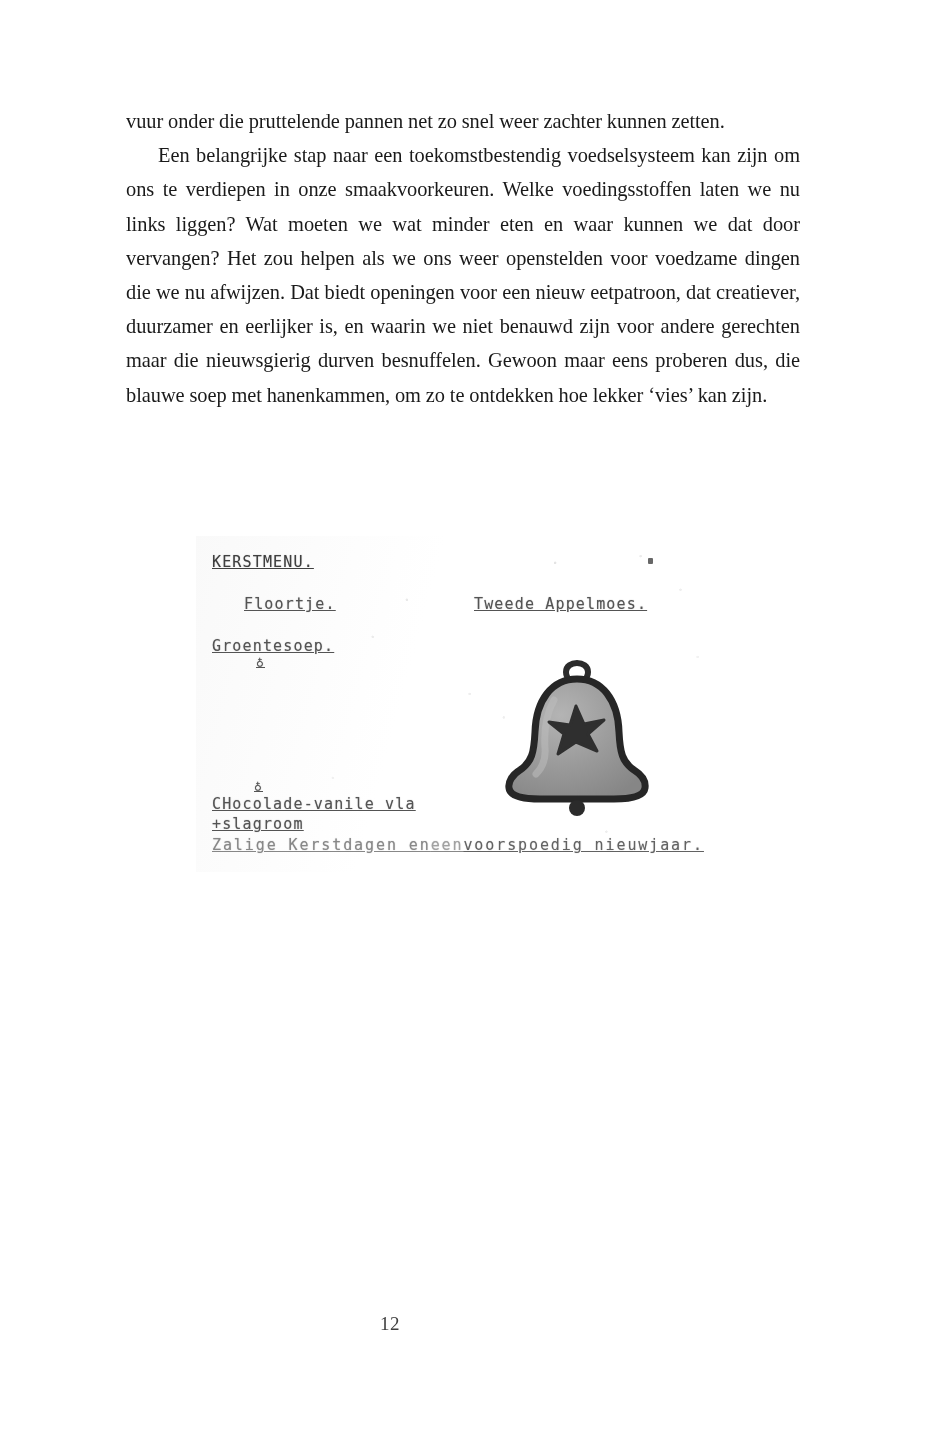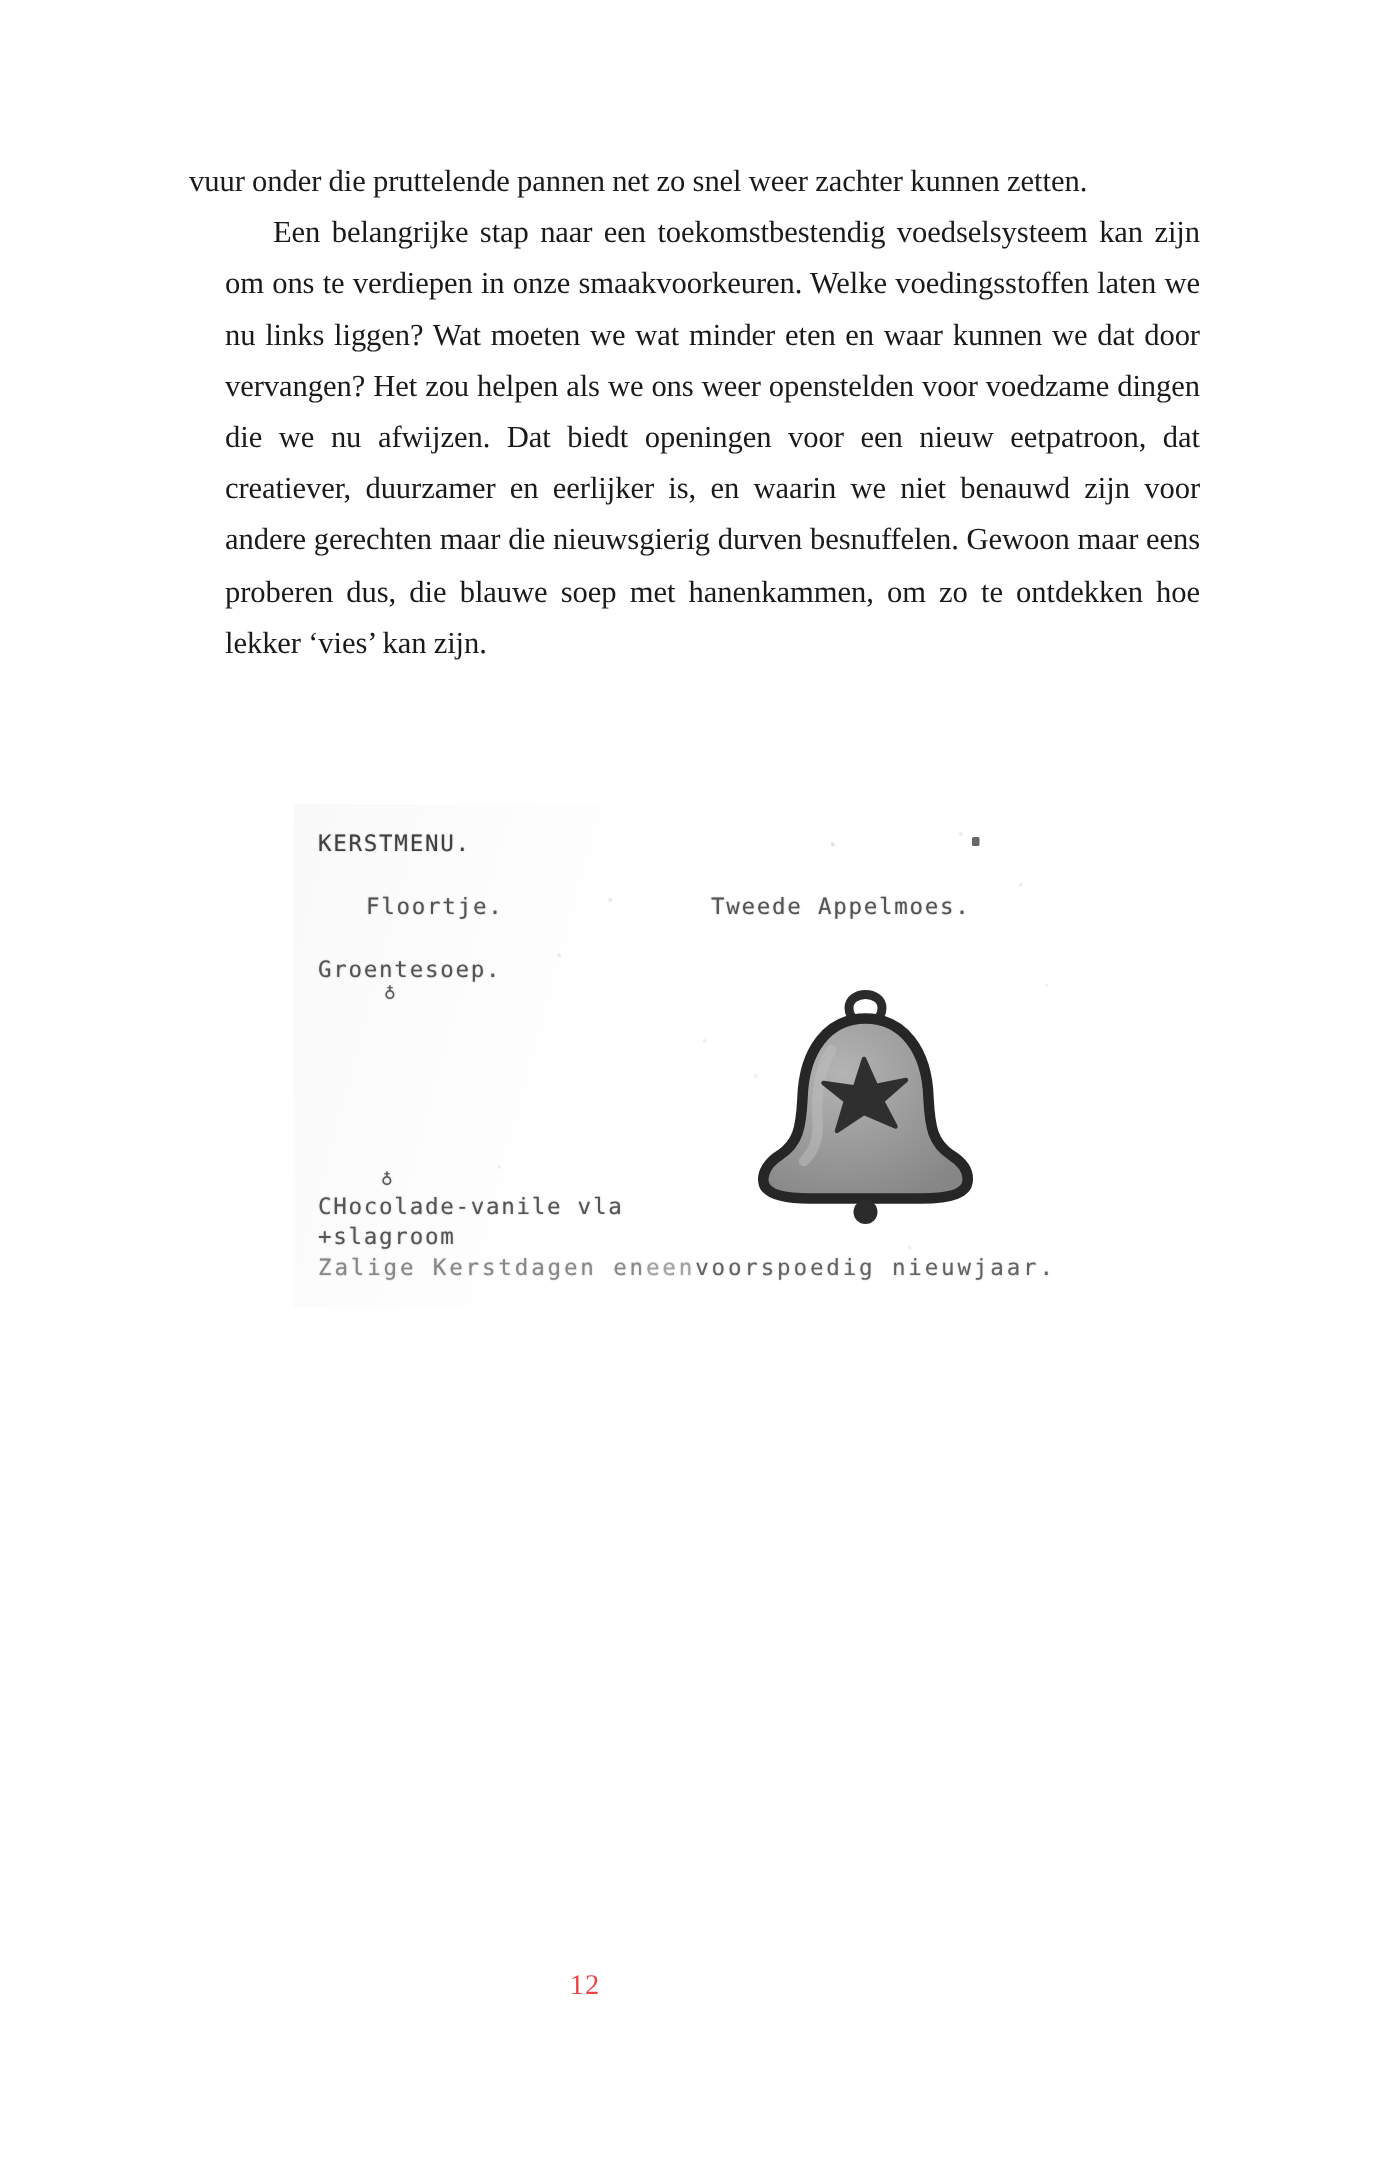--- a/index.html
+++ b/index.html
@@ -37,21 +37,20 @@
     font-size: 20.4px;
     line-height: 34.2px;
     text-align: justify;
     text-justify: inter-word;
     letter-spacing: -0.05px;
     word-spacing: -0.2px;
     -webkit-font-smoothing: antialiased;
   }
   .para.indent {
     text-indent: 32px;
-    margin-left: 24px;
   }
   .para.last-line-left {
     text-align-last: left;
   }
 
   
   .scan {
     position: absolute;
     left: 196px;
     top: 536px;
@@ -89,20 +88,21 @@
   .typed {
     position: absolute;
     font-family: "DejaVu Sans Mono", "Liberation Mono", monospace;
     font-size: 15px;
     line-height: 20.4px;
     letter-spacing: 1.15px;
     color: #4a4a4a;
     white-space: pre;
     text-shadow: 0 0 1.1px rgba(90,90,90,.55);
     opacity: .94;
+    text-decoration: underline;
   }
   .typed.strong { color: #3a3a3a; opacity: .97; }
   .typed.faint  { color: #6e6e6e; opacity: .82; }
 
   #t-kerstmenu   { left: 16px;  top: 16px; }
   #t-floortje    { left: 16px;  top: 58px; margin-left: 32px; }
   #t-tweede      { left: 278px; top: 58px; }
   #t-groentesoep { left: 16px;  top: 100px; }
   #t-orn1        { left: 60px;  top: 116px; font-size: 13px; }
   #t-mains       { left: 16px;  top: 136px; }
@@ -123,21 +123,21 @@
 
   
   .folio {
     position: absolute;
     left: 0;
     top: 1313px;
     width: 780px;
     text-align: center;
     font-size: 19px;
     letter-spacing: 0.6px;
-    color: #ef4444;
+    color: #404040;
     font-family: "Liberation Serif", "DejaVu Serif", serif;
   }
 </style>
 </head>
 <body>
 
 <div class="page">
 
   <div class="textblock">
     <p class="para last-line-left">vuur onder die pruttelende pannen net zo snel weer zachter kunnen zetten.</p>

